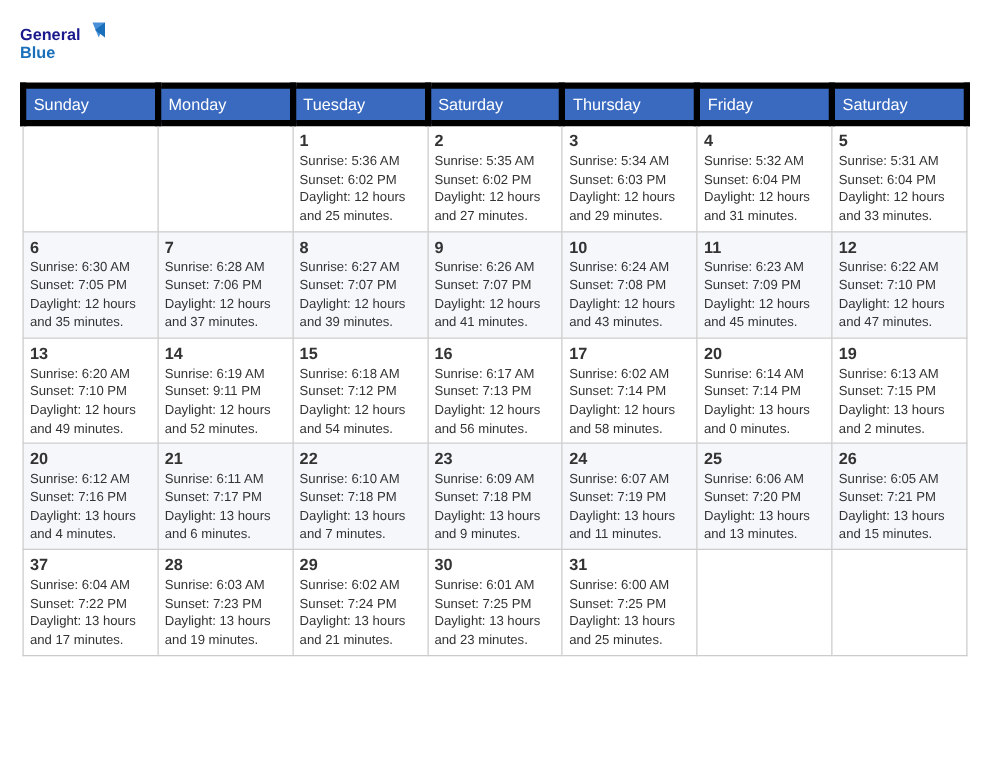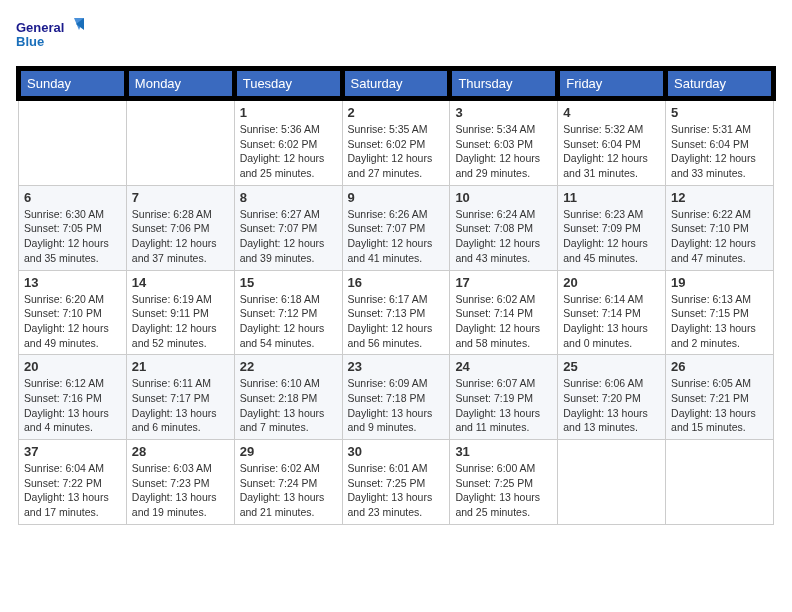--- a/index.html
+++ b/index.html
@@ -260,21 +260,21 @@
         <td>
           <span class="day-num">21</span>
           <div class="day-info">Sunrise: 6:11 AM
 Sunset: 7:17 PM
 Daylight: 13 hours
 and 6 minutes.</div>
         </td>
         <td>
           <span class="day-num">22</span>
           <div class="day-info">Sunrise: 6:10 AM
-Sunset: 2:18 PM
+Sunset: 7:18 PM
 Daylight: 13 hours
 and 7 minutes.</div>
         </td>
         <td>
           <span class="day-num">23</span>
           <div class="day-info">Sunrise: 6:09 AM
 Sunset: 7:18 PM
 Daylight: 13 hours
 and 9 minutes.</div>
         </td>

